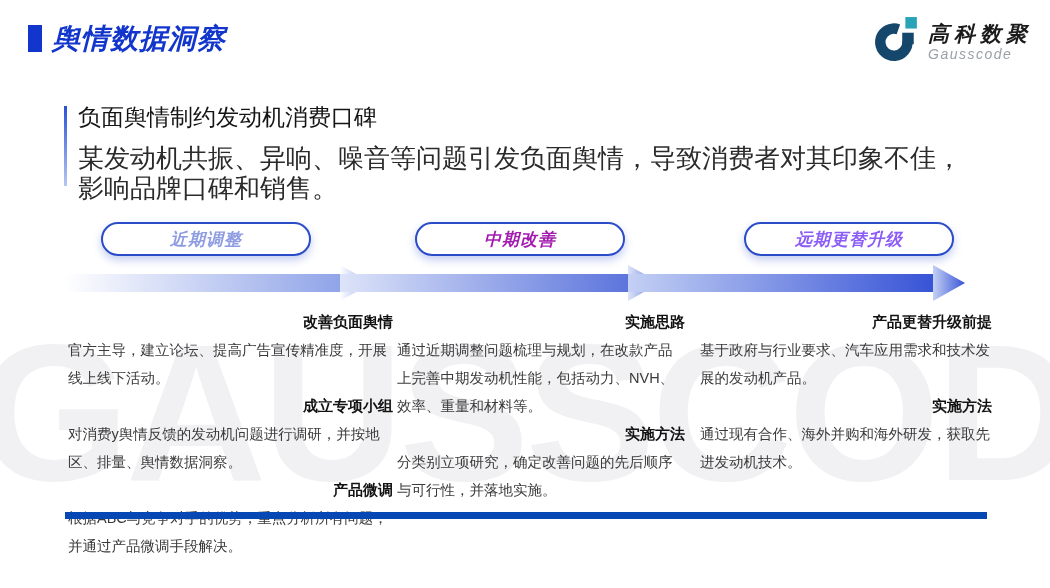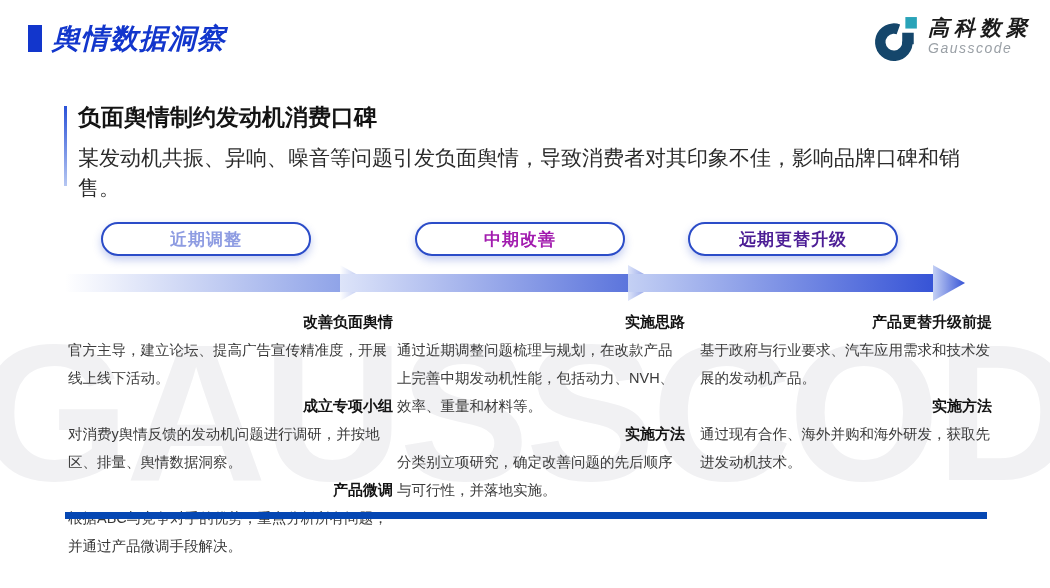--- a/index.html
+++ b/index.html
@@ -11,39 +11,39 @@
   .watermark {
     position:absolute; left:-22px; top:300px; z-index:0;
     font-size:195px; font-weight:bold; color:#f1f1f3;
     letter-spacing:-4px; white-space:nowrap; user-select:none;
   }
 
   
   .header { position:absolute; left:0; top:0; width:1050px; height:80px; z-index:2;font-style:italic; }
   .title-marker { position:absolute; left:28px; top:25px; width:14px; height:27px; background:#1236cc; }
   .page-title { position:absolute; left:52px; top:20px; font-size:28px; font-weight:bold; color:#1236cc; letter-spacing:1px; }
-  .logo { position:absolute; right:18px; top:16px; display:flex; align-items:flex-start; gap:8px; }
+  .logo { position:absolute; right:18px; top:16px; display:flex; align-items:flex-end; gap:8px; }
   .logo-icon { width:46px; height:46px; }
   .logo-text .logo-name { font-size:21px; font-weight:bold; color:#1b1b1b; letter-spacing:5px; line-height:24px; }
   .logo-text .logo-sub { font-size:14px; color:#9aa0a6; letter-spacing:1.5px; line-height:16px; }
 
   
   .content-rule { position:absolute; left:64px; top:106px; width:3px; height:80px; z-index:2;
     background:linear-gradient(to bottom,#2a52d8,#b6c7f2); }
-  .content-title { position:absolute; left:78px; top:102px; font-size:23px; font-weight:bold; color:#141414; z-index:2; }
-  .content-subtitle { position:absolute; left:78px; top:143px; width:900px; font-size:21px; color:#2b2b2b; line-height:30px; z-index:2; }
+  .content-title { position:absolute; left:78px; top:102px; font-size:23px; font-weight:normal; color:#141414; z-index:2; }
+  .content-subtitle { position:absolute; left:78px; top:143px; width:900px; font-size:26px; color:#2b2b2b; line-height:30px; z-index:2; }
 
   
   .pill { position:absolute; top:222px; width:210px; height:34px; background:#fff;
     border:2px solid #2b4cc8; border-radius:18px; display:flex; align-items:center; justify-content:center;
     font-size:17px; font-weight:bold; letter-spacing:1px; z-index:2; cursor:pointer;
-    box-shadow:0 4px 9px rgba(43,76,200,0.28); }
+    box-shadow:0 4px 9px rgba(43,76,200,0.28);font-style:italic; }
   .pill-1 { left:101px; color:#8e9ce2; }
   .pill-2 { left:415px; color:#a21caf; }
-  .pill-3 { left:688px; color:#4c1d95; }
+  .pill-3 { left:744px; color:#8b5cf6; }
 
   
   .arrow-wrap { position:absolute; left:65px; top:264px; width:905px; height:38px; z-index:1; }
 
   
   .col { position:absolute; top:308px; z-index:2; }
   .col-1 { left:68px;  width:325px; }
   .col-2 { left:397px; width:288px; }
   .col-3 { left:700px; width:292px; }
   .block-heading { font-size:15px; font-weight:bold; color:#121212; line-height:28px;text-align:right; }

